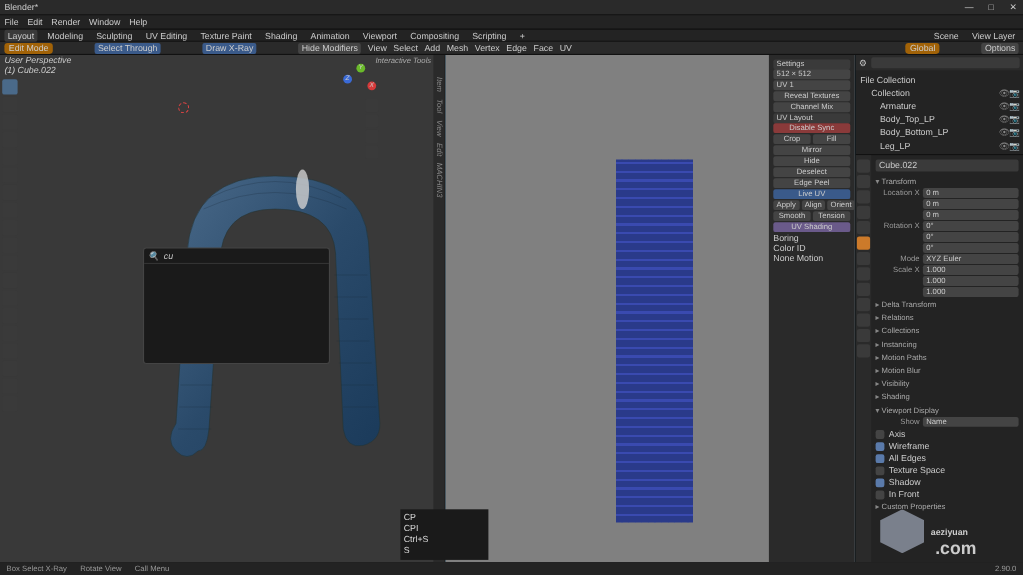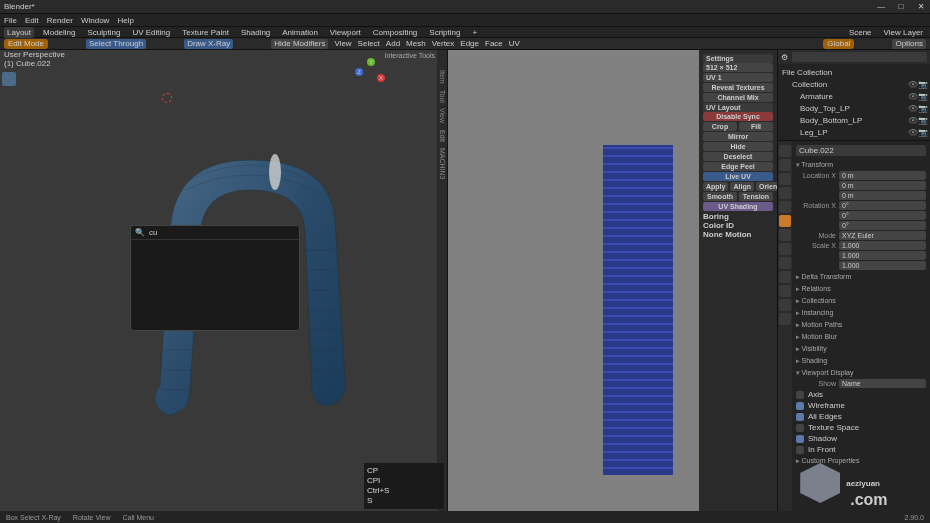--- a/index.html
+++ b/index.html
@@ -12,21 +12,21 @@
 .menubar span{font-size:8px;cursor:pointer;}
 .workspacebar{height:12px;background:#232323;display:flex;align-items:center;padding:0 4px;gap:6px;border-top:1px solid #111;border-bottom:1px solid #111;}
 .workspacebar span{font-size:8px;cursor:pointer;padding:1px 3px;}
 .workspacebar .active{background:#3a3a3a;border-radius:2px;}
 .workspacebar .right{margin-left:auto;display:flex;gap:6px;align-items:center;}
 .toolbar3d{height:12px;background:#2a2a2a;display:flex;align-items:center;padding:0 4px;gap:6px;border-bottom:1px solid #111;}
 .toolbar3d .pill{background:#a16207;padding:0 4px;border-radius:3px;display:flex;align-items:center;gap:3px;height:10px;}
 .toolbar3d .btn{background:#444;padding:0 3px;border-radius:2px;cursor:pointer;height:10px;display:flex;align-items:center;margin-left:32px;}
 .toolbar3d .btnblue{background:#3a5a8a;}
 .main{position:absolute;top:50px;left:0;right:0;bottom:12px;display:flex;}
-.vp3d{width:448px;position:relative;background:#393939;border-right:1px solid #111;}
+.vp3d{width:405px;position:relative;background:#393939;border-right:1px solid #111;font-style:italic;}
 .vp3d .header{position:absolute;top:0;left:4px;font-size:8px;color:#999;}
 .vp3d .toolshelf{position:absolute;left:2px;top:22px;width:14px;display:flex;flex-direction:column;gap:2px;}
 .vp3d .toolshelf .tool{width:14px;height:14px;background:#3a3a3a;border-radius:2px;cursor:pointer;display:flex;align-items:center;justify-content:center;}
 .vp3d .toolshelf .tool.active{background:#4a6a8a;}
 .vp3d .gizmo{position:absolute;top:4px;right:60px;width:34px;height:34px;}
 .vp3d .gizmo .axis{position:absolute;width:8px;height:8px;border-radius:50%;font-size:6px;text-align:center;line-height:8px;}
 .vp3d .gizmo .x{background:#d63a3a;top:20px;left:24px;}
 .vp3d .gizmo .y{background:#6aba2a;top:4px;left:14px;}
 .vp3d .gizmo .z{background:#3a6ad6;top:14px;left:2px;}
 .vp3d .sidebuttons{position:absolute;top:40px;right:60px;width:12px;display:flex;flex-direction:column;gap:2px;}
@@ -34,21 +34,21 @@
 .vp3d .righttabs{position:absolute;top:0;right:0;width:10px;height:100%;background:#2a2a2a;display:flex;flex-direction:column;gap:6px;padding-top:20px;align-items:center;}
 .vp3d .righttabs .vtab{writing-mode:vertical-rl;font-size:7px;cursor:pointer;color:#888;}
 .viewport-model{position:absolute;top:60px;left:130px;}
 .viewport-model svg{display:block;}
 .searchpop{position:absolute;top:175px;left:130px;width:170px;background:#1a1a1a;border:1px solid #444;border-radius:3px;}
 .searchpop .srow{padding:2px 4px;border-bottom:1px solid #333;display:flex;align-items:center;gap:4px;}
 .searchpop .srow .mag{color:#888;}
 .searchpop .body{height:90px;}
 .cursor3d{position:absolute;top:43px;left:162px;width:10px;height:10px;}
 .cursor3d::before{content:"";position:absolute;width:8px;height:8px;border:1px dashed #d44;border-radius:50%;}
-.vpuv{flex:1;position:relative;background:#0c4a6e;border-right:1px solid #111;font-weight:bold;}
+.vpuv{flex:1;position:relative;background:#0c4a6e;border-right:1px solid #111;}
 .uvcanvas{position:absolute;top:0;left:0;right:0;bottom:0;background:#808080;}
 .uvarea{position:absolute;top:95px;left:155px;width:70px;height:330px;background:repeating-linear-gradient(0deg,#2a3a8a 0,#2a3a8a 6px,#3a4ab0 6px,#3a4ab0 8px),repeating-linear-gradient(90deg,transparent 0,transparent 5px,rgba(60,80,180,0.5) 5px,rgba(60,80,180,0.5) 6px);}
 .npanel{position:absolute;top:0;right:0;width:78px;background:#2a2a2a;height:100%;padding:4px;overflow:hidden;}
 .npanel .nhead{font-size:7px;background:#3a3a3a;padding:1px 3px;border-radius:2px;}
 .npanel .nfield{background:#444;padding:1px 3px;border-radius:2px;font-size:7px;margin-bottom:1px;}
 .npanel .nbtn{background:#444;padding:1px 3px;border-radius:2px;font-size:7px;text-align:center;cursor:pointer;margin-bottom:1px;}
 .npanel .nbtnred{background:#8a3a3a;}
 .npanel .nbtnblue{background:#3a5a8a;}
 .npanel .nbtnlav{background:#6a5a8a;}
 .outliner{width:152px;background:#232323;position:relative;}

